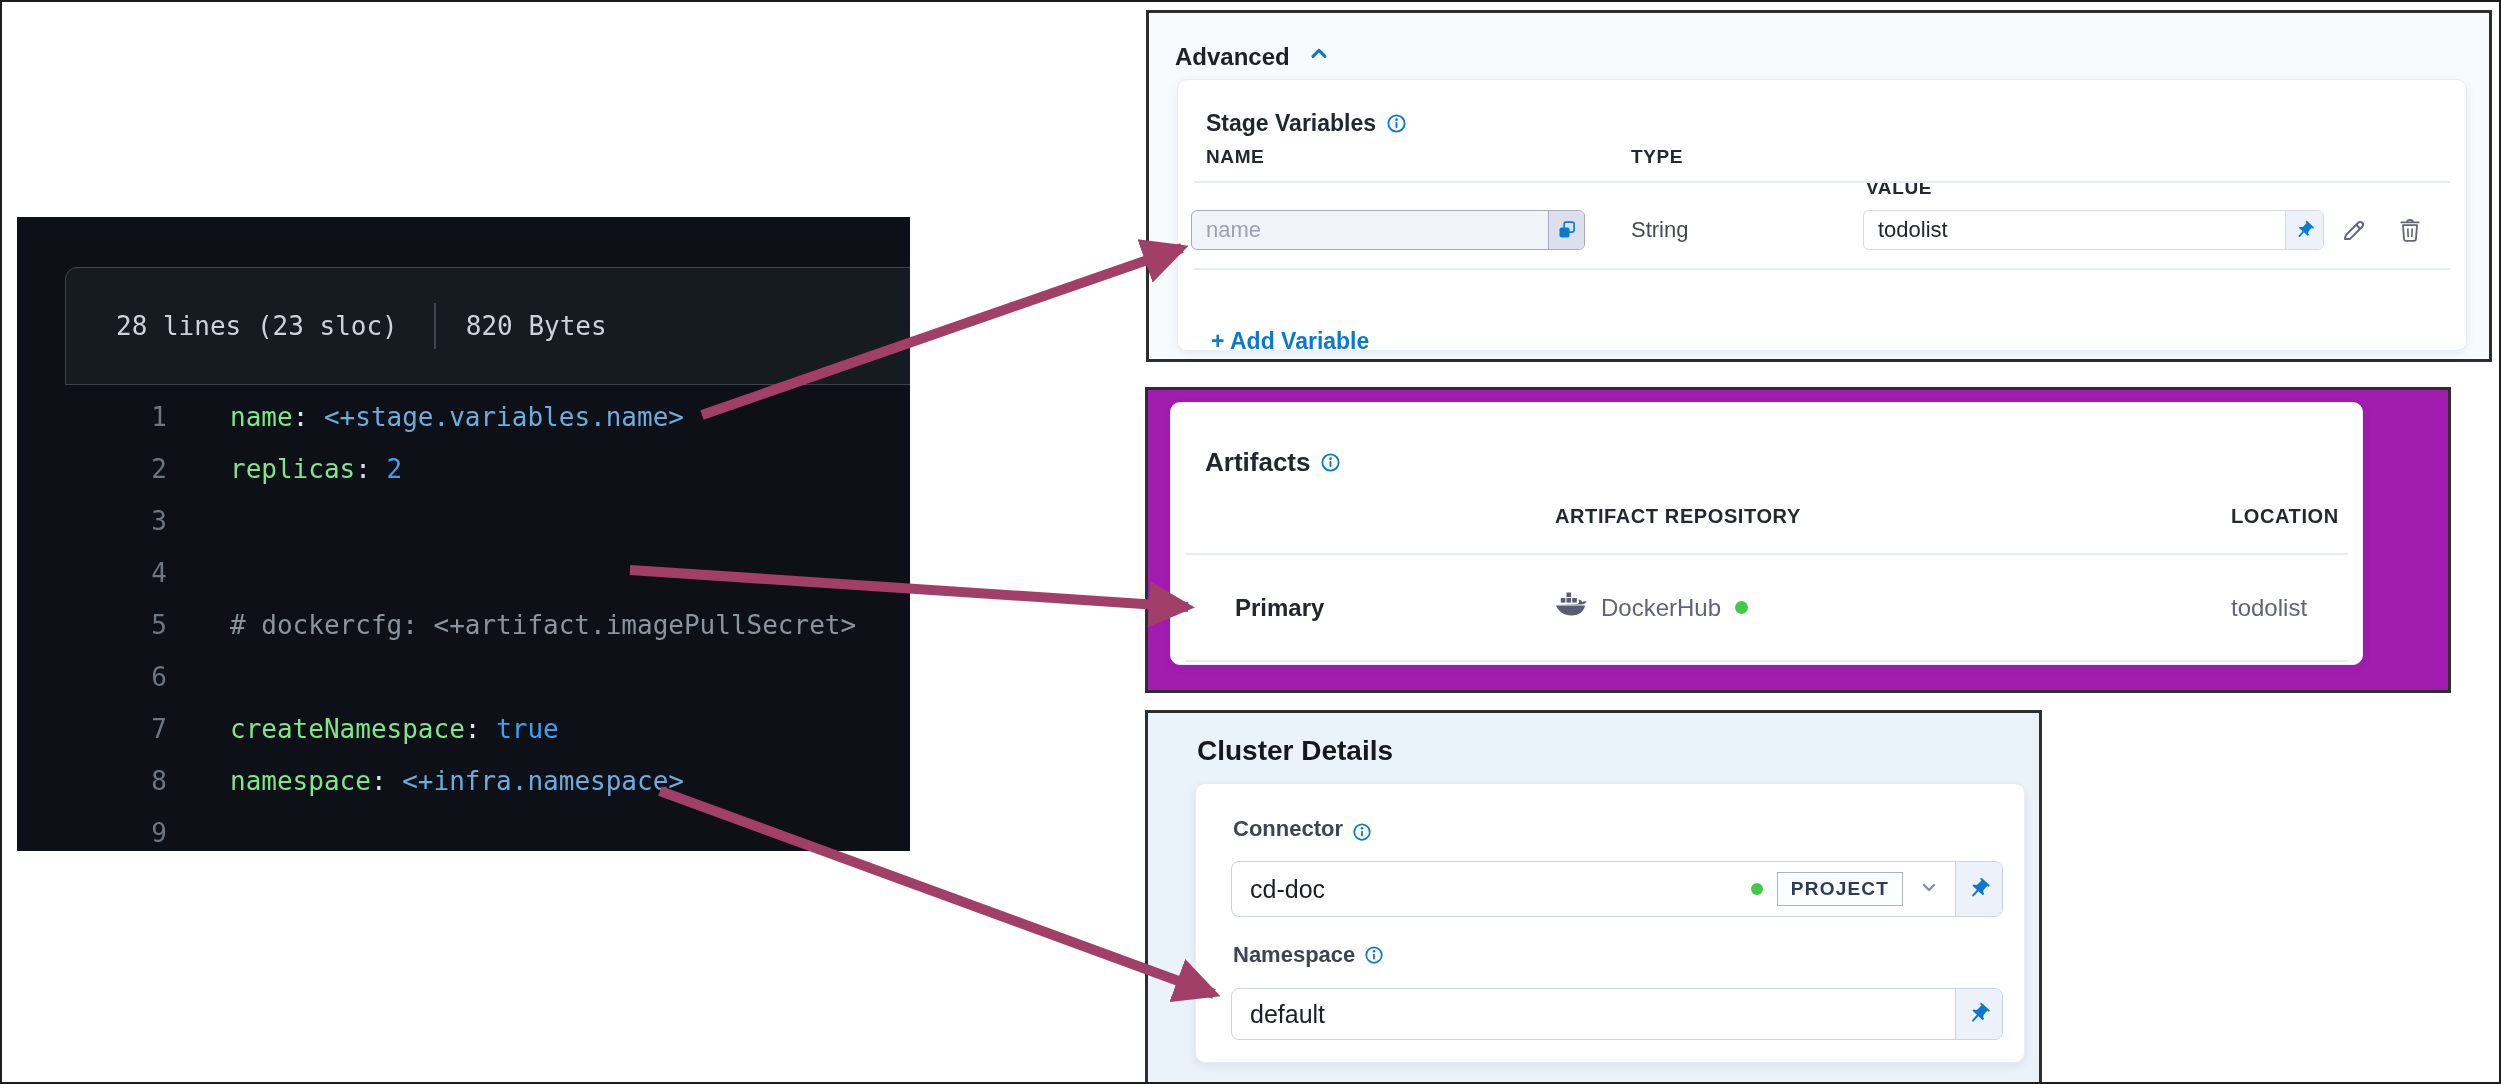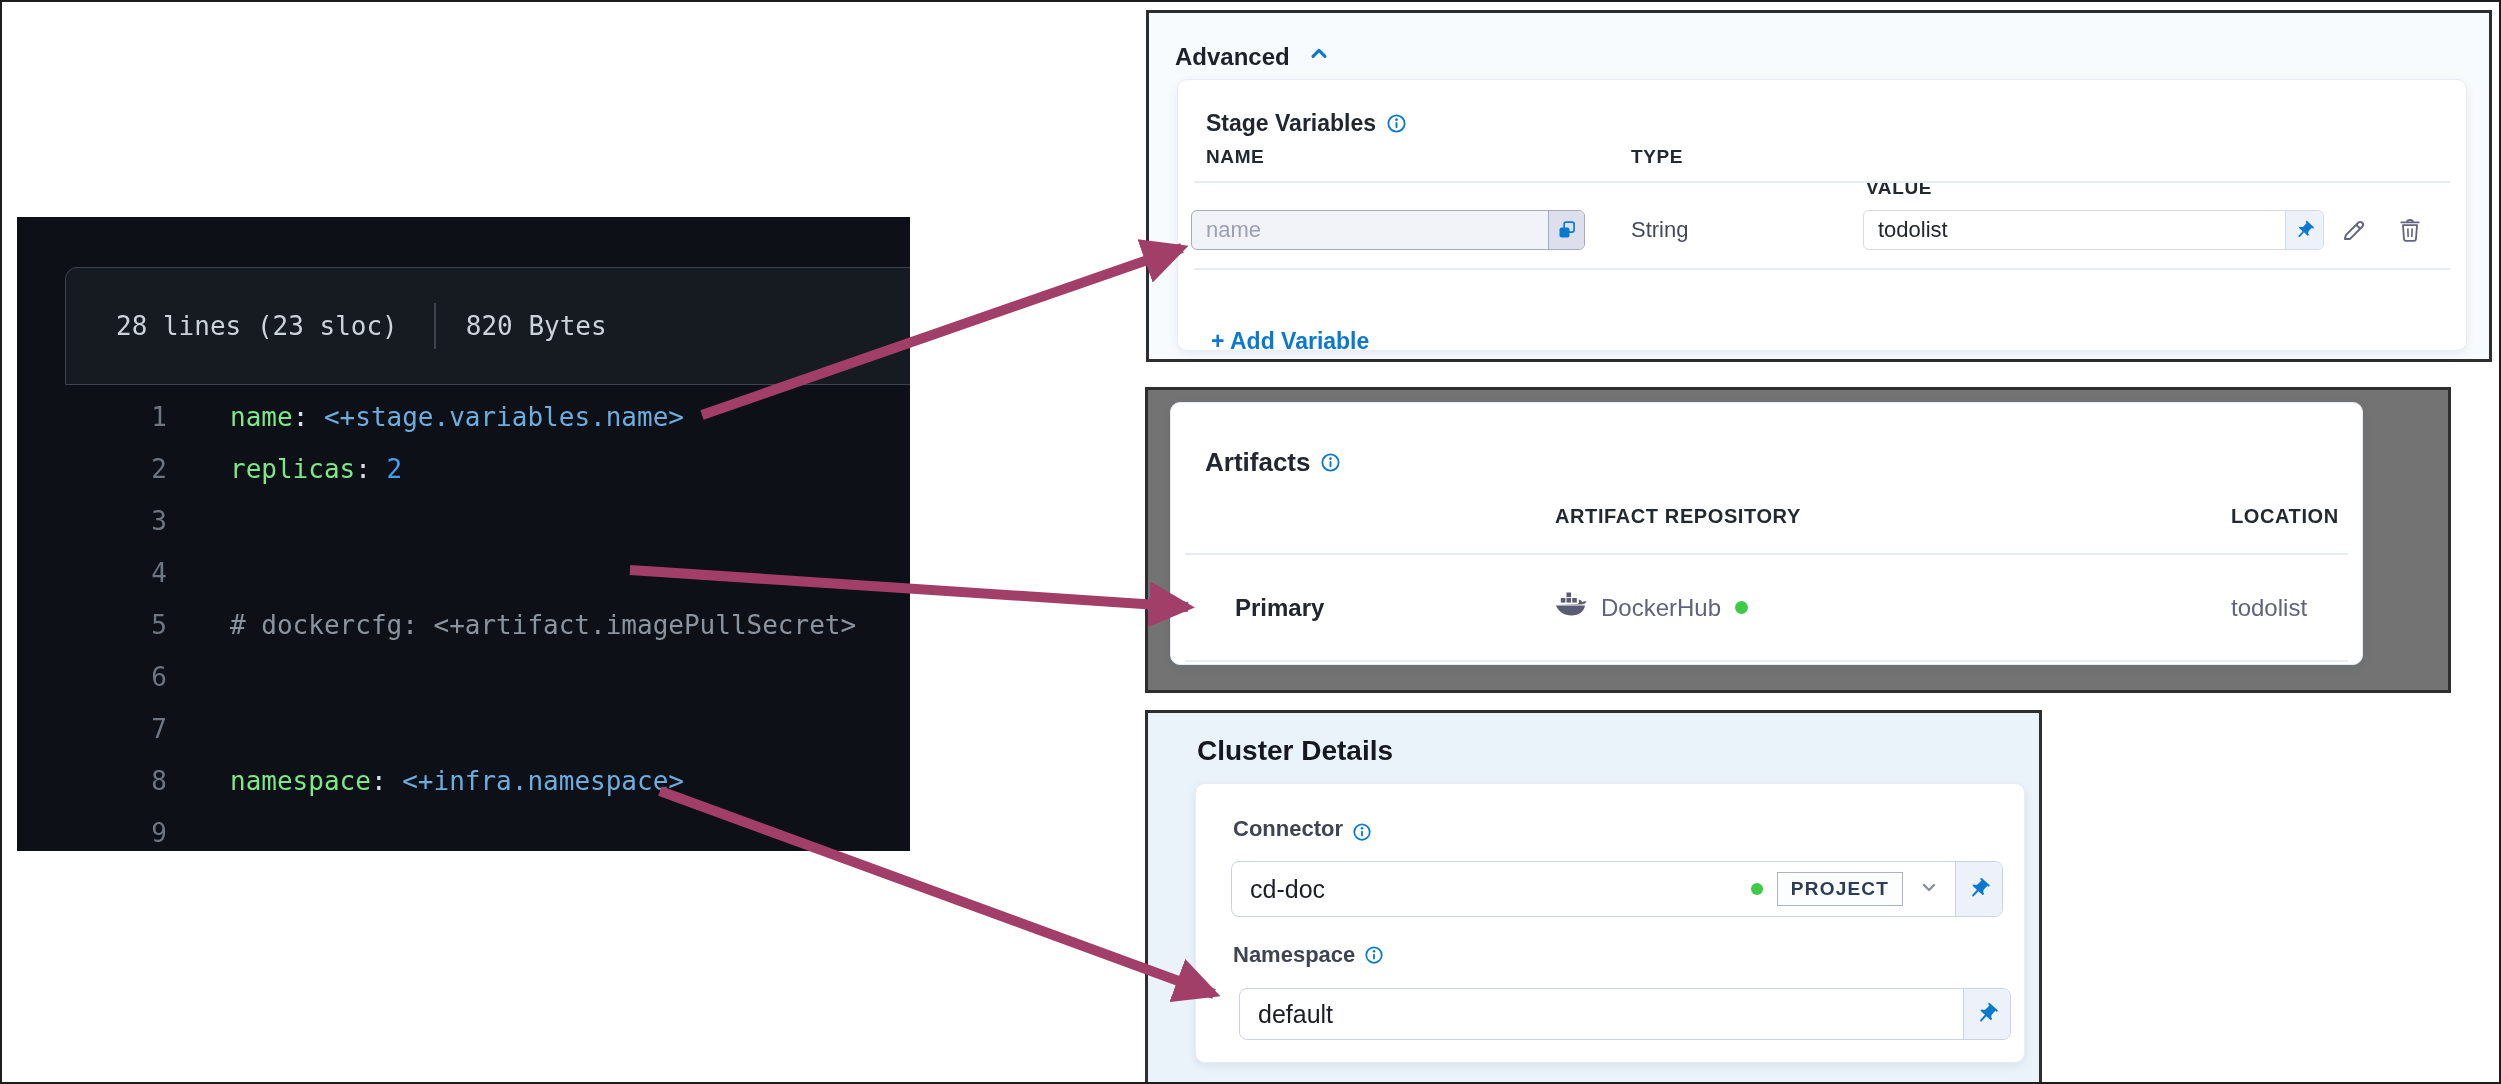--- a/index.html
+++ b/index.html
@@ -75,21 +75,21 @@
   .pin-seg {
     width:38px; background:#edf1fa; border-left:1px solid #d6d9e4;
     display:flex; align-items:center; justify-content:center;
   }
   .row-icon-btn { position:absolute; top:134px; width:32px; height:32px; display:flex; align-items:center; justify-content:center; cursor:pointer; }
   .edit-btn { left:1160px; }
   .delete-btn { left:1216px; }
   .add-variable { position:absolute; left:33px; top:248px; font-size:23px; font-weight:700; color:#0b79d0; cursor:pointer; }
 
   
-  .panel-artifacts { left:1143px; top:385px; width:1306px; height:306px; background:#737373; }
+  .panel-artifacts { left:1143px; top:385px; width:1306px; height:306px; background:#a21caf; }
   .art-card { left:22px; top:12px; width:1193px; height:263px; }
   .art-title { position:absolute; left:34px; top:44px; font-size:26px; }
   .art-row { position:absolute; left:0; top:152px; width:100%; height:105px; display:flex; align-items:center; }
   .art-primary { position:absolute; left:64px; font-size:24px; font-weight:600; color:#23262e; }
   .art-repo { position:absolute; left:384px; display:flex; align-items:center; gap:14px; font-size:24px; color:#62627c; }
   .art-loc { position:absolute; left:1060px; font-size:24px; color:#62627c; }
   .green-dot { width:13px; height:13px; border-radius:50%; background:#3fcb45; display:inline-block; }
 
   
   .panel-cluster { left:1143px; top:708px; width:897px; height:393px; background:#eaf2fa; }
@@ -127,21 +127,21 @@
       <span class="hdr-div"></span>
       <span>820 Bytes</span>
     </div>
     <div class="code-lines" id="code-lines">
         <div class="code-line"><span class="ln">1</span><span class="lc"><span class="tk-key">name</span><span class="tk-punct">: </span><span class="tk-val">&lt;+stage.variables.name&gt;</span></span></div>
         <div class="code-line"><span class="ln">2</span><span class="lc"><span class="tk-key">replicas</span><span class="tk-punct">: </span><span class="tk-num">2</span></span></div>
         <div class="code-line"><span class="ln">3</span><span class="lc"></span></div>
         <div class="code-line"><span class="ln">4</span></div>
         <div class="code-line"><span class="ln">5</span><span class="lc"><span class="tk-comment"># dockercfg: &lt;+artifact.imagePullSecret&gt;</span></span></div>
         <div class="code-line"><span class="ln">6</span><span class="lc"></span></div>
-        <div class="code-line"><span class="ln">7</span></div>
+        <div class="code-line"><span class="ln">7</span><span class="lc"><span class="tk-key">createNamespace</span><span class="tk-punct">: </span><span class="tk-num">true</span></span></div>
         <div class="code-line"><span class="ln">8</span><span class="lc"><span class="tk-key">namespace</span><span class="tk-punct">: </span><span class="tk-val">&lt;+infra.namespace&gt;</span></span></div>
         <div class="code-line"><span class="ln">9</span><span class="lc"></span></div>
       </div>
   </div>
 
   <div class="panel panel-advanced">
     <div class="adv-title">
       <span>Advanced</span>
       <span>
         <svg width="26" height="22" viewBox="0 0 24 24">
@@ -280,21 +280,21 @@
       <div class="field-label" style="left:37px; top:158px;">
         <span>Namespace</span>
         <span class="info-icon">
           <svg width="20" height="20" viewBox="0 0 24 24">
               <circle cx="12" cy="12" r="9.3" fill="none" stroke="#0b79d0" stroke-width="2.1"></circle>
               <circle cx="12" cy="7.6" r="1.5" fill="#0b79d0"></circle>
               <rect x="10.9" y="10.4" width="2.2" height="7" rx="1.1" fill="#0b79d0"></rect>
             </svg>
         </span>
       </div>
-      <div class="big-input" style="top:204px; height:52px;margin-left:8px;">
+      <div class="big-input" style="top:204px; height:52px;">
         <span class="btext">default</span>
         <span class="pin-seg-big">
           <svg width="24" height="24" viewBox="0 0 24 24">
               <g transform="rotate(42 12 12)">
                 <path d="M16 9V4h1a1 1 0 0 0 0-2H7a1 1 0 0 0 0 2h1v5c0 1.66-1.34 3-3 3v2h5.97v7l1 1 1-1v-7H19v-2c-1.66 0-3-1.34-3-3z" fill="#0b79d0"></path>
               </g>
             </svg>
         </span>
       </div>
     </div>

